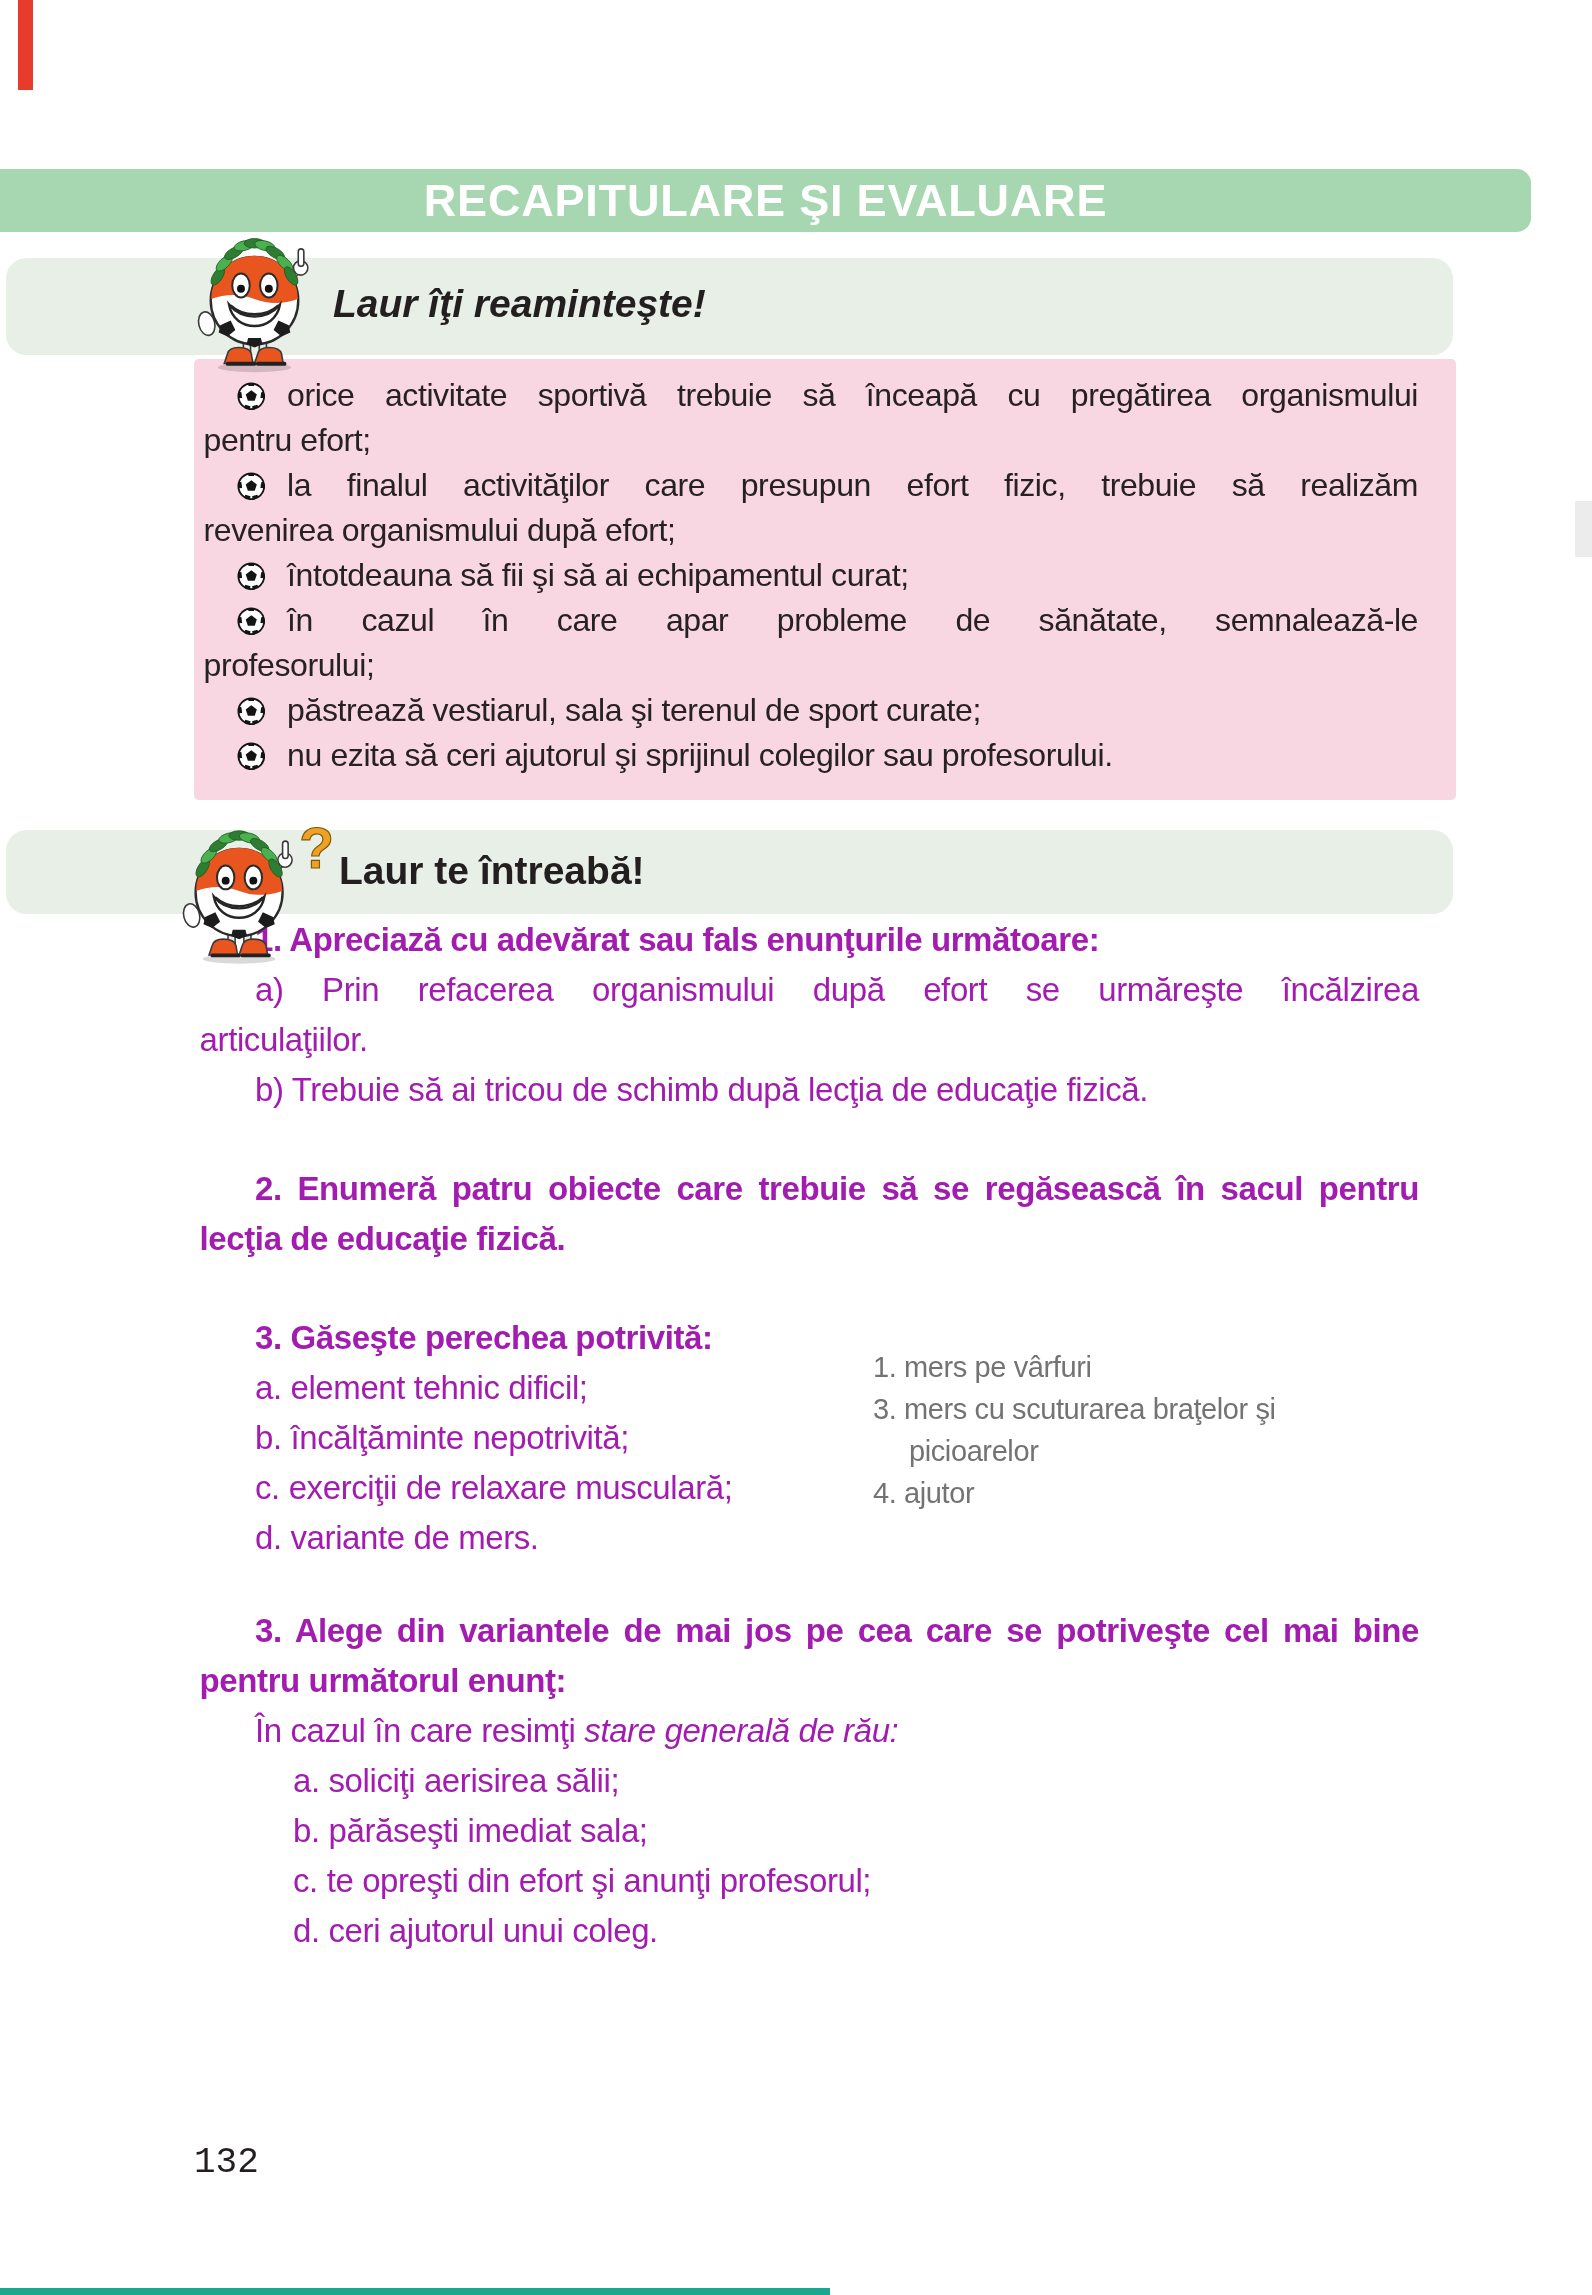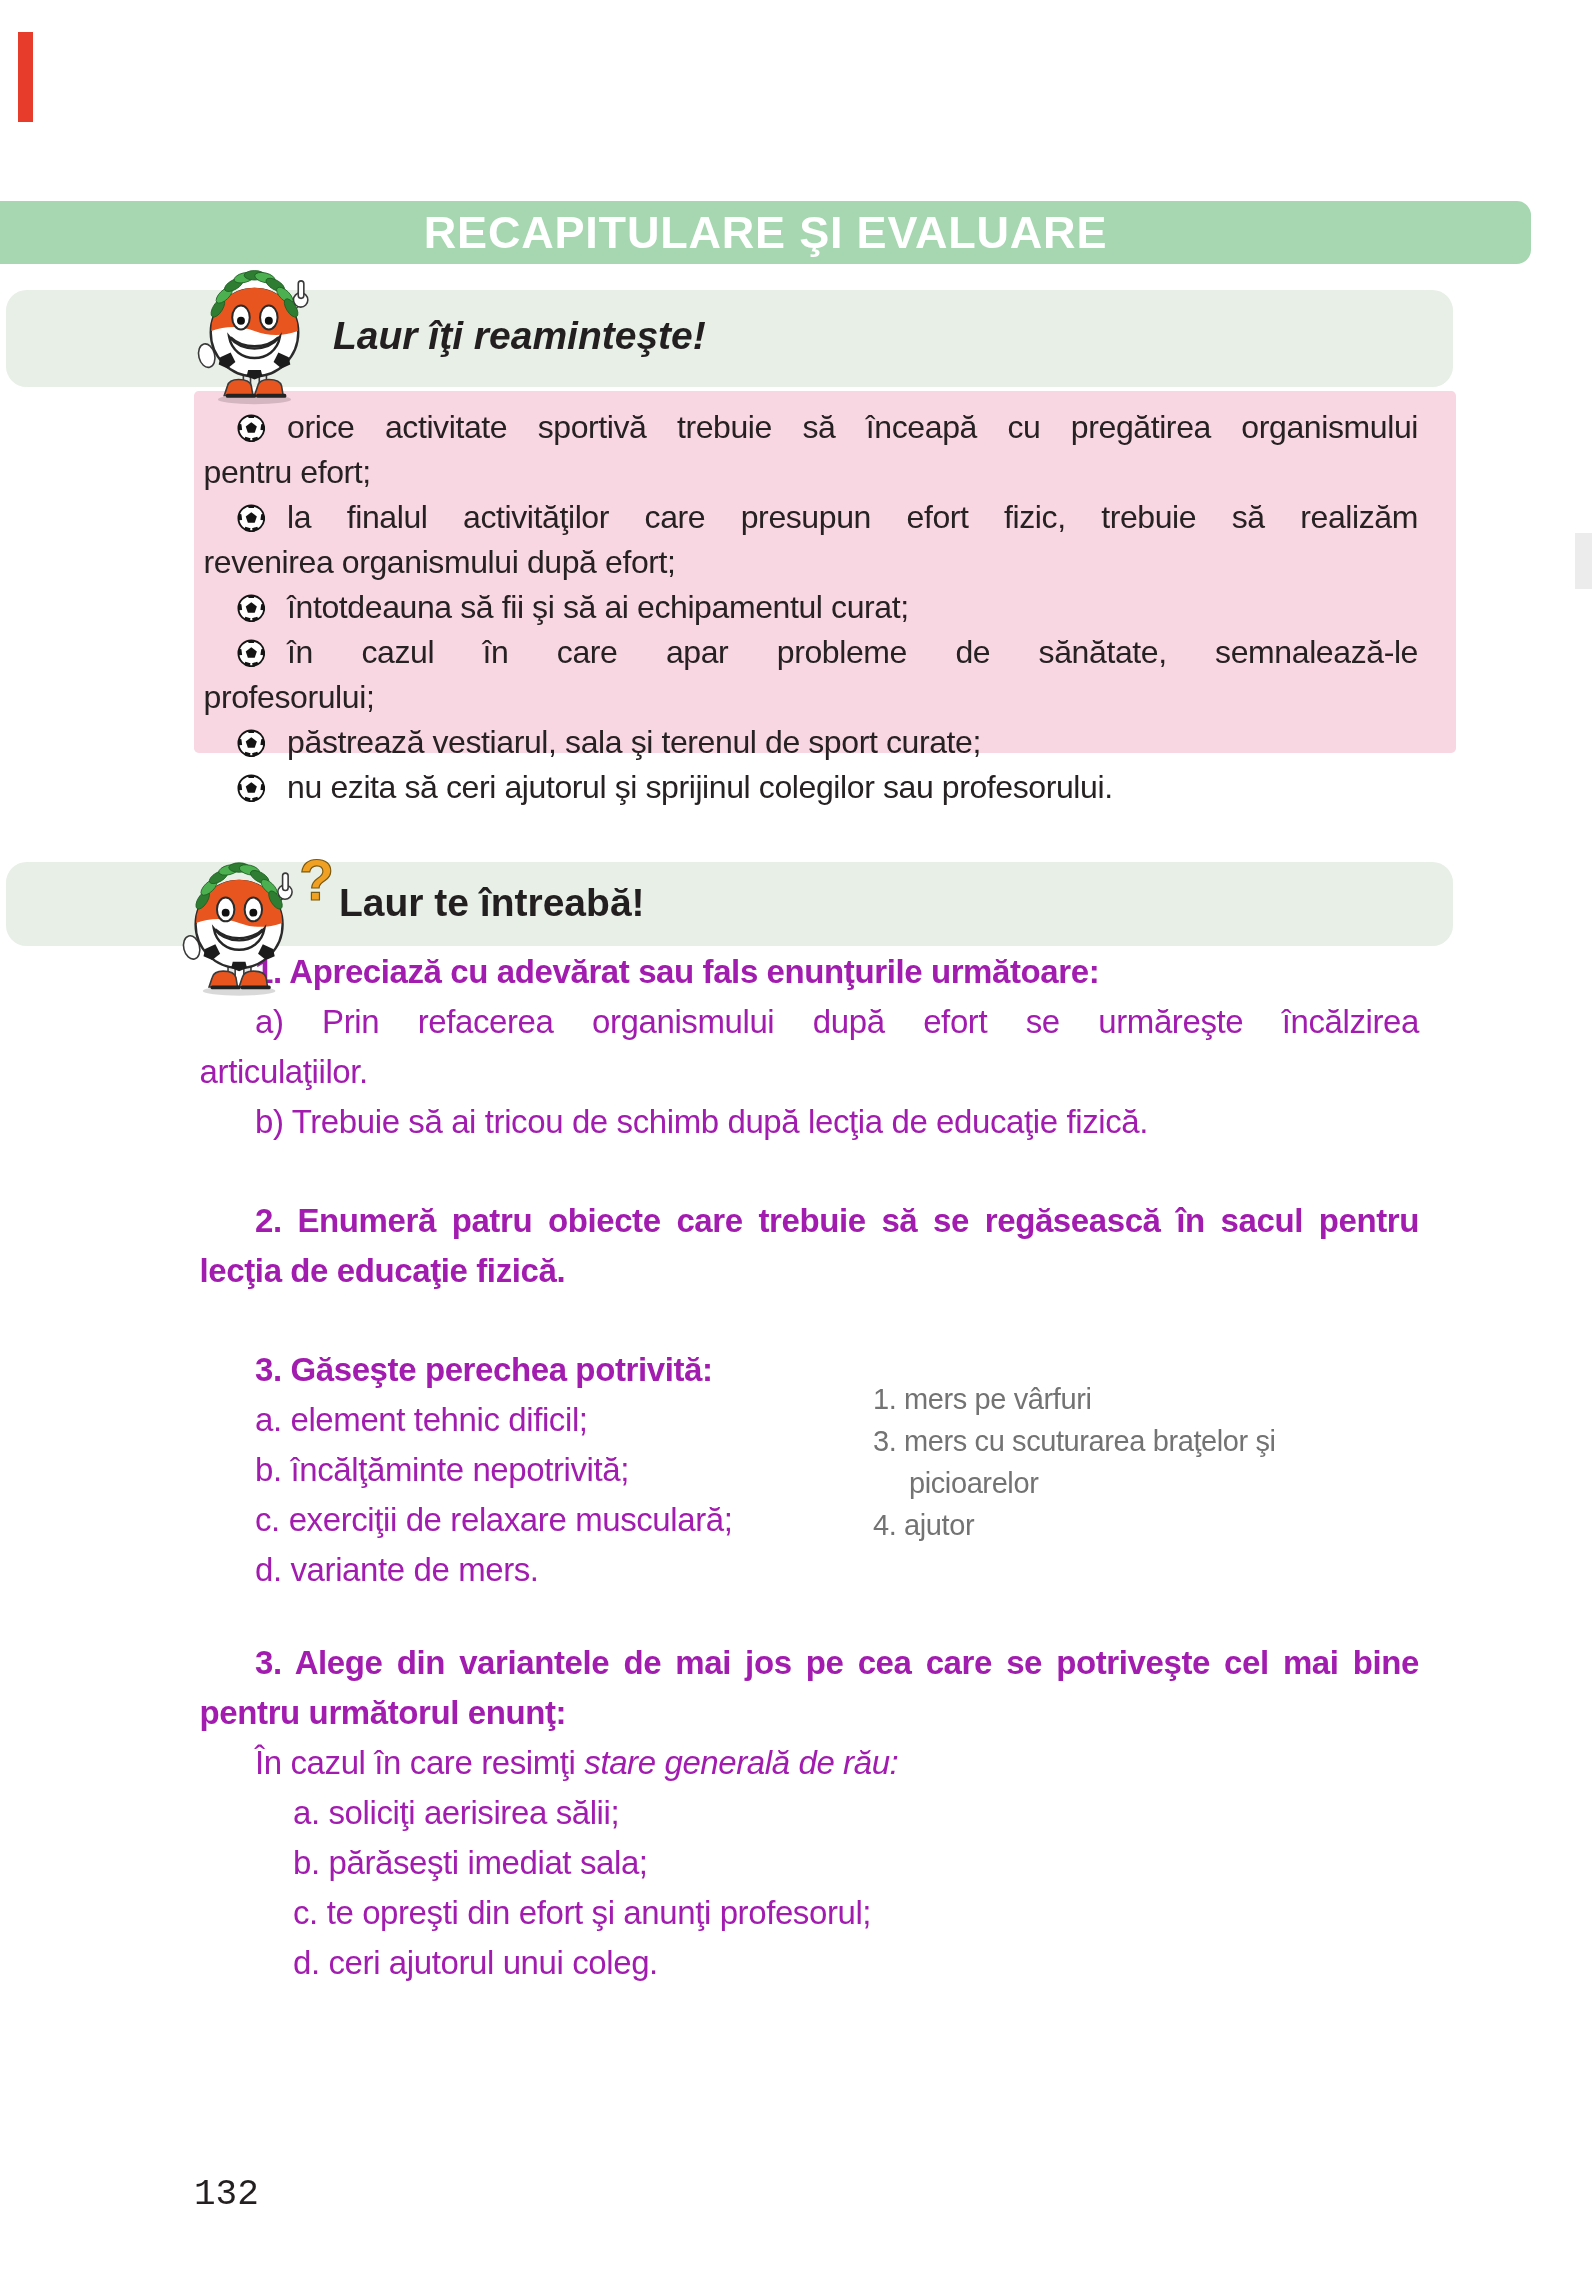--- a/index.html
+++ b/index.html
@@ -1,21 +1,21 @@
 <!DOCTYPE html>
 <html style="font-size:12.7px"><head>
 <meta charset="utf-8">
 <style>
   html,body{margin:0;padding:0;}
   body{
     width:1593px;height:2295px;position:relative;overflow:hidden;
     background:#ffffff;color:#242021;
     font-family:"Liberation Sans", sans-serif;
   }
-  .abs{position:absolute;margin-top:32px;}
+  .abs{position:absolute;}
   
   .red-mark{left:17.5px;top:0;width:15px;height:90px;background:#e73b2b;}
   .teal-bar{left:0;top:2288px;width:830px;height:8px;background:#19a78e;}
   .grey-tab{left:1575px;top:501px;width:17.5px;height:56px;background:#ececec;}
   
   .header-band{
     left:0;top:169px;width:1531px;height:63px;background:#a6d7b1;
     border-radius:0 14.3px 14.3px 0;display:flex;align-items:center;justify-content:center;
   }
   .header-title{
@@ -27,21 +27,21 @@
   .band2{left:6.3px;top:830px;width:1447px;height:84px;}
   .band-heading{font-size:39px;font-weight:bold;color:#231f20;white-space:nowrap;}
   .h1pos{left:333px;top:282px;font-style:italic;}
   .h2pos{left:339px;top:849px;}
   
   .mascot1{left:194px;top:225px;width:121px;height:148px;z-index:3;}
   .mascot2{left:179px;top:806px;width:155px;height:173px;z-index:3;}
   .mascot svg{width:100%;height:100%;display:block;}
   
   .pinkbox{
-    left:194px;top:359px;width:1262px;height:362px;background:#f8d6e2;border-radius:4.8px;
+    left:194px;top:359px;width:1262px;height:441px;background:#f8d6e2;border-radius:4.8px;
     box-sizing:border-box;padding:14.3px 38px 0 9.5px;
   }
   .pline{
     font-size:32px;line-height:45px;letter-spacing:-0.4px;color:#262122;
     white-space:normal;
   }
   .pline.just{text-align:justify;text-align-last:justify;}
   .pline .ball{display:inline-block;width:28.6px;height:28.6px;vertical-align:-4px;margin-left:33px;margin-right:22px;}
   
   .txtblock{left:194px;width:1225px;}

